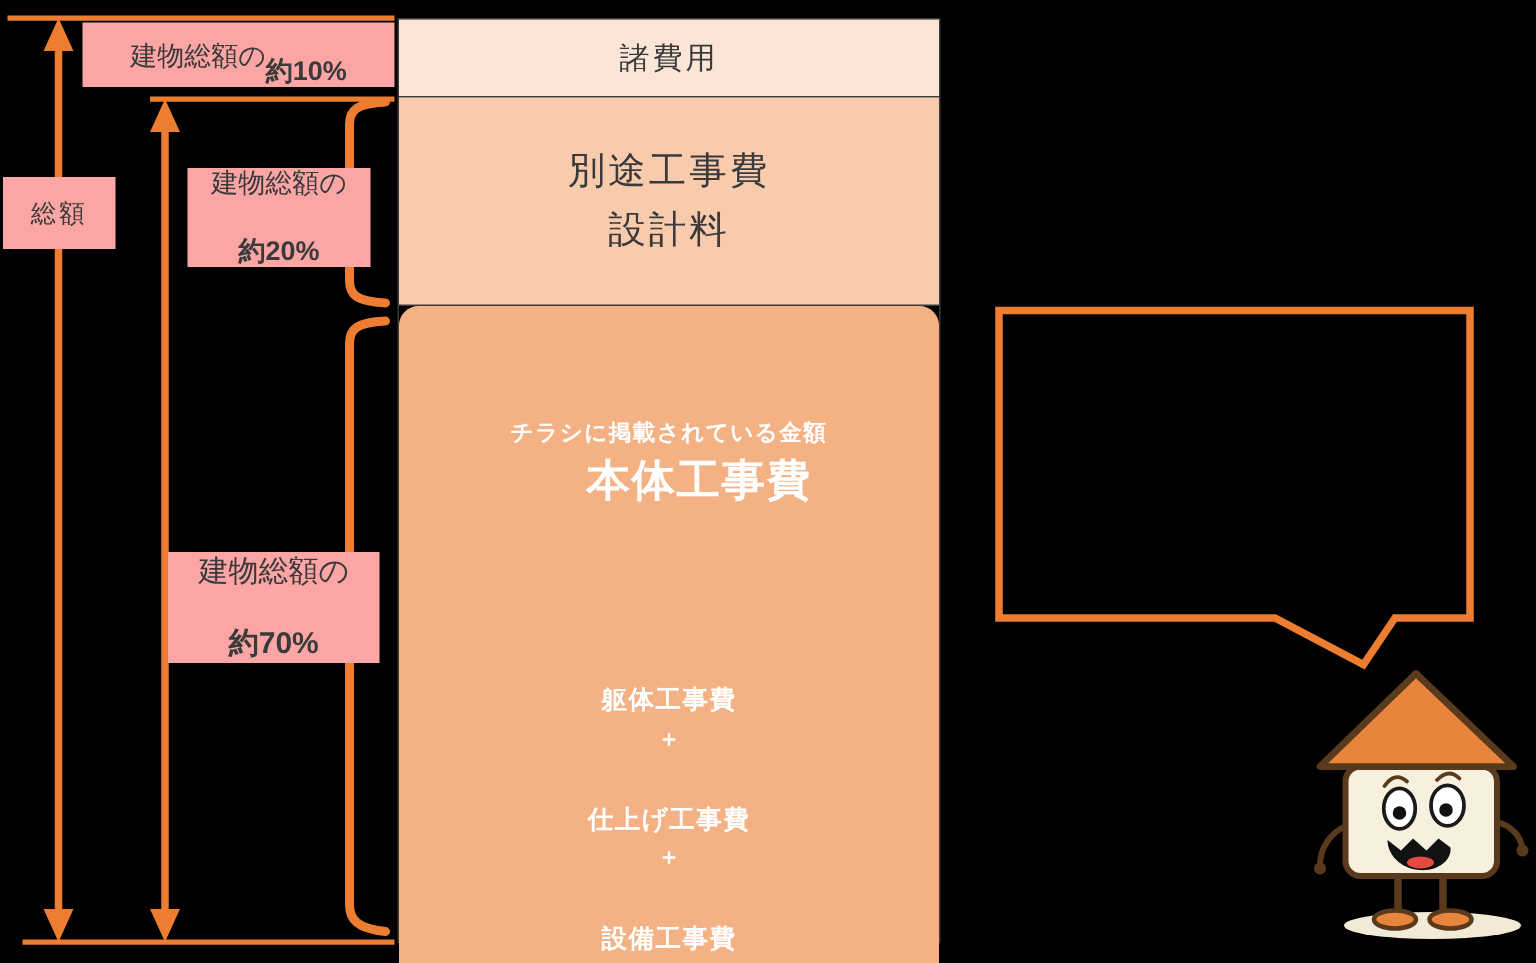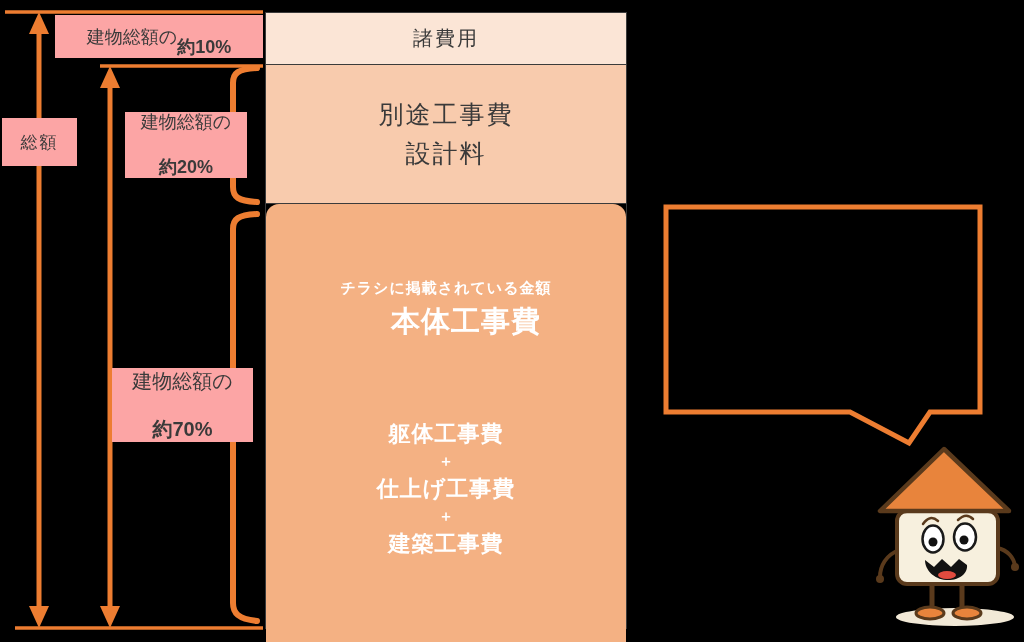--- a/index.html
+++ b/index.html
@@ -38,21 +38,21 @@
     flex-direction:column; letter-spacing:2px;
   }
   .band3 {
     position:relative; height:486px; background:var(--band3);
     color:var(--white); font-weight:bold; text-align:center;border-radius:13px;
   }
   .top-stack { position:absolute; top:75px; left:0; right:0; }
   .note { font-size:15px; margin-bottom:5px; letter-spacing:1px; }
   .main-title { font-size:29px; line-height:1.28; letter-spacing:1px;padding-left:40px; }
   .bottom-stack { position:absolute; top:218px; left:0; right:0; }
-  .component { font-size:22px; line-height:1.1; letter-spacing:1px; }
+  .component { font-size:17px; line-height:1.1; letter-spacing:1px;margin-top:36px; }
   .plus { font-size:15px; margin:6px 0; }
 
   .tag {
     position:absolute; background:#fca5a5; color:var(--label-text);
     display:flex; align-items:center; justify-content:center; z-index:2;
     white-space:nowrap;
     text-align:right;
   }
   .bold { font-weight:bold;margin-top:20px; }
   .tag10 { left:55px; top:15px; width:208px; height:43px; font-size:18px; }
@@ -125,21 +125,21 @@
         <div class="note">チラシに掲載されている金額</div>
         <div class="main-title">
           <div>本体工事費</div>
         </div>
       </div>
       <div class="bottom-stack">
         <div class="component">躯体工事費</div>
         <div class="plus">＋</div>
         <div class="component">仕上げ工事費</div>
         <div class="plus">＋</div>
-        <div class="component">建築工事費</div>
+        <div class="component">設備工事費</div>
       </div>
     </div>
   </div>
 
   <div class="tag tag10">
     <span>建物総額の</span>
       <span class="bold">約10%</span>
   </div>
 
   <div class="tag tag-sougaku">

